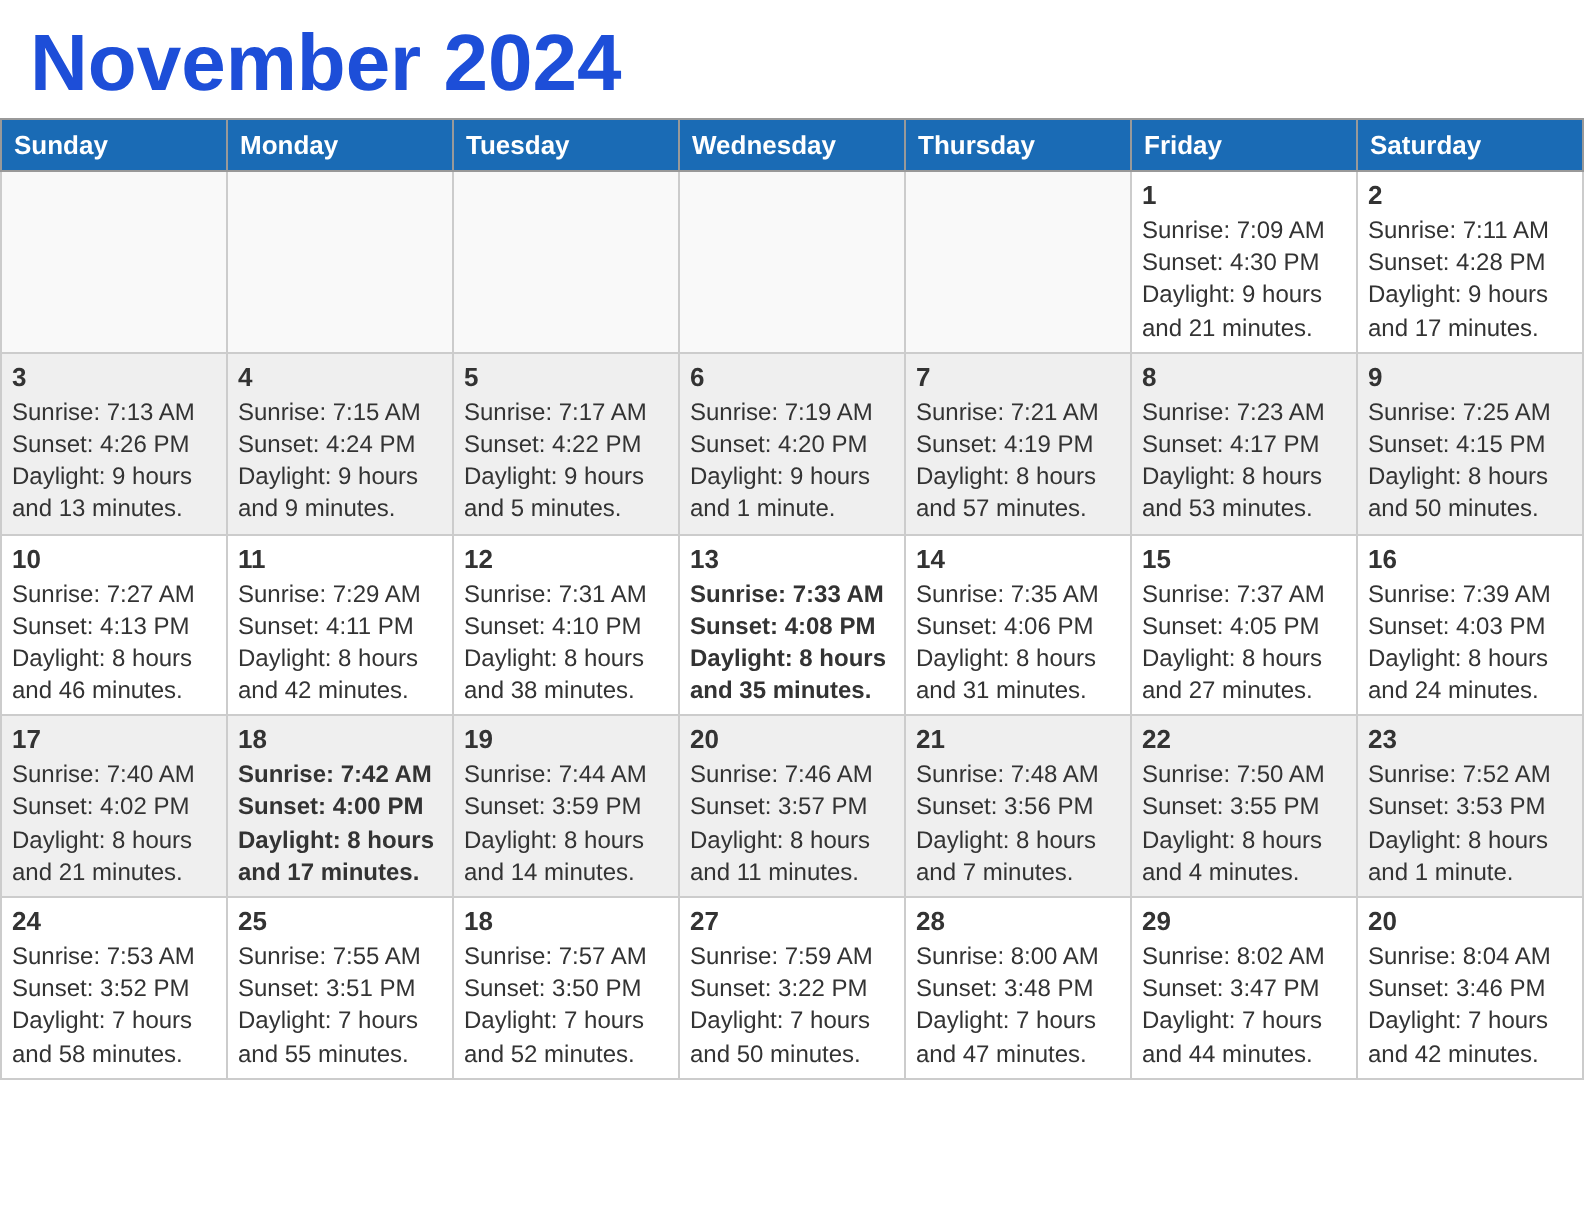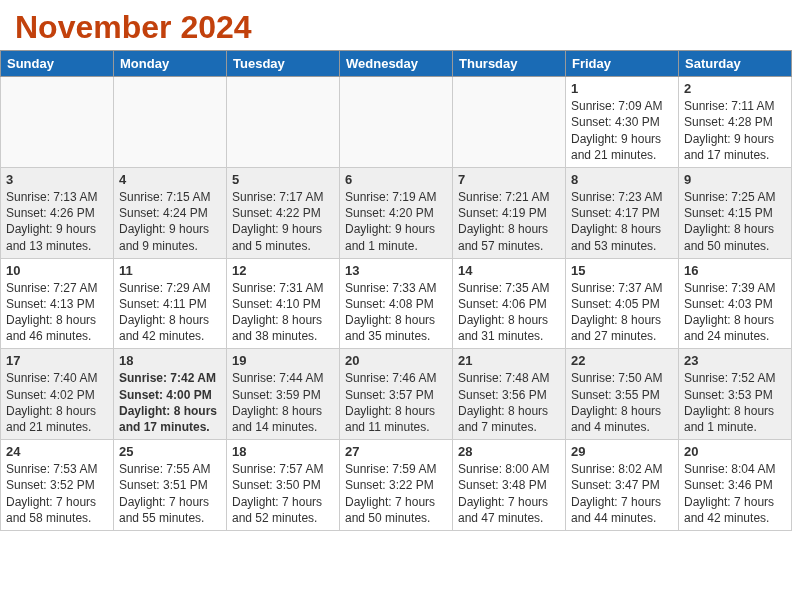--- a/index.html
+++ b/index.html
@@ -32,23 +32,23 @@
     .logo-icon {
       width: 20px;
       height: 20px;
     }
     
     .title-block {
       text-align: right;
     }
     
     .month-title {
-      font-size: 32px;
+      font-size: 40px;
       font-weight: bold;
-      color: #c2410c;
+      color: #1d4ed8;
       line-height: 1.1;
     }
     
     .location {
       font-size: 16px;
       color: #555;
     }
     
     .calendar {
       width: 792px;
@@ -214,21 +214,21 @@
         </td>
         <td>
           <span class="day-num">12</span>
           <div class="day-info" style="white-space: pre-line;">Sunrise: 7:31 AM
 Sunset: 4:10 PM
 Daylight: 8 hours
 and 38 minutes.</div>
         </td>
         <td>
           <span class="day-num">13</span>
-          <div class="day-info" style="white-space: pre-line;">Sunrise: 7:33 AM
+          <div class="day-info" style="white-space: pre-line; font-weight: bold;">Sunrise: 7:33 AM
 Sunset: 4:08 PM
 Daylight: 8 hours
 and 35 minutes.</div>
         </td>
         <td>
           <span class="day-num">14</span>
           <div class="day-info" style="white-space: pre-line;">Sunrise: 7:35 AM
 Sunset: 4:06 PM
 Daylight: 8 hours
 and 31 minutes.</div>

